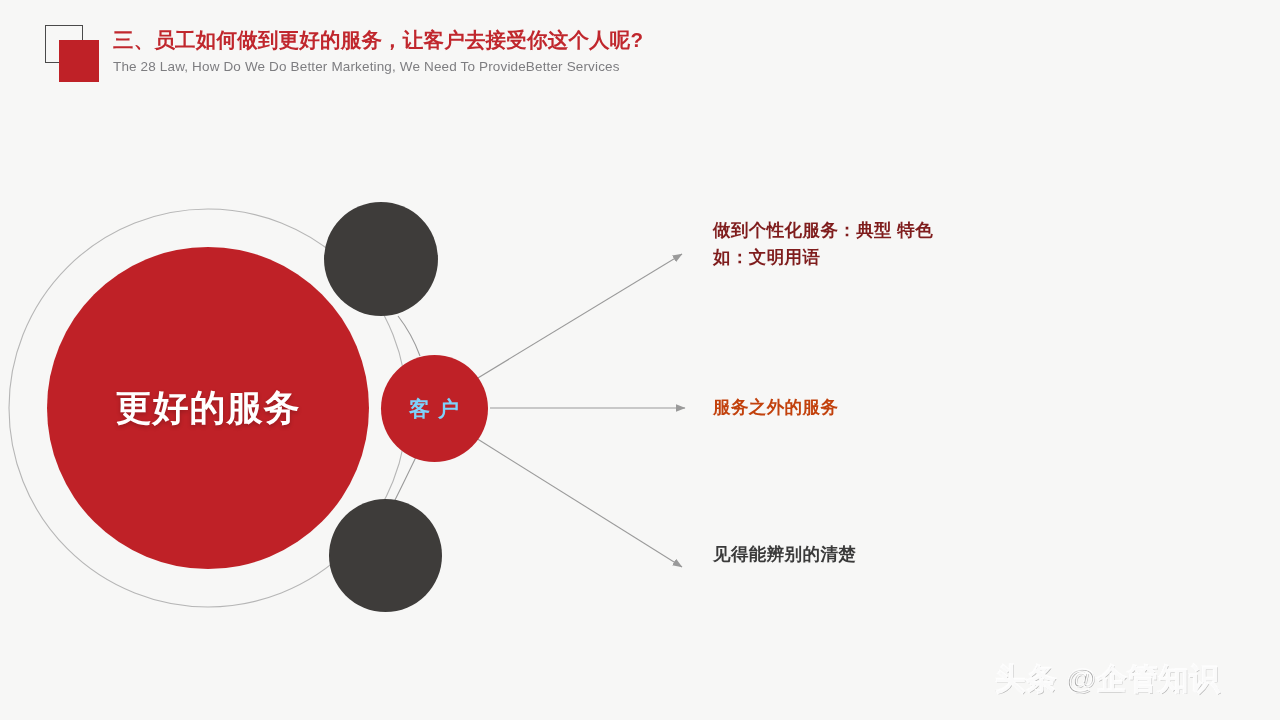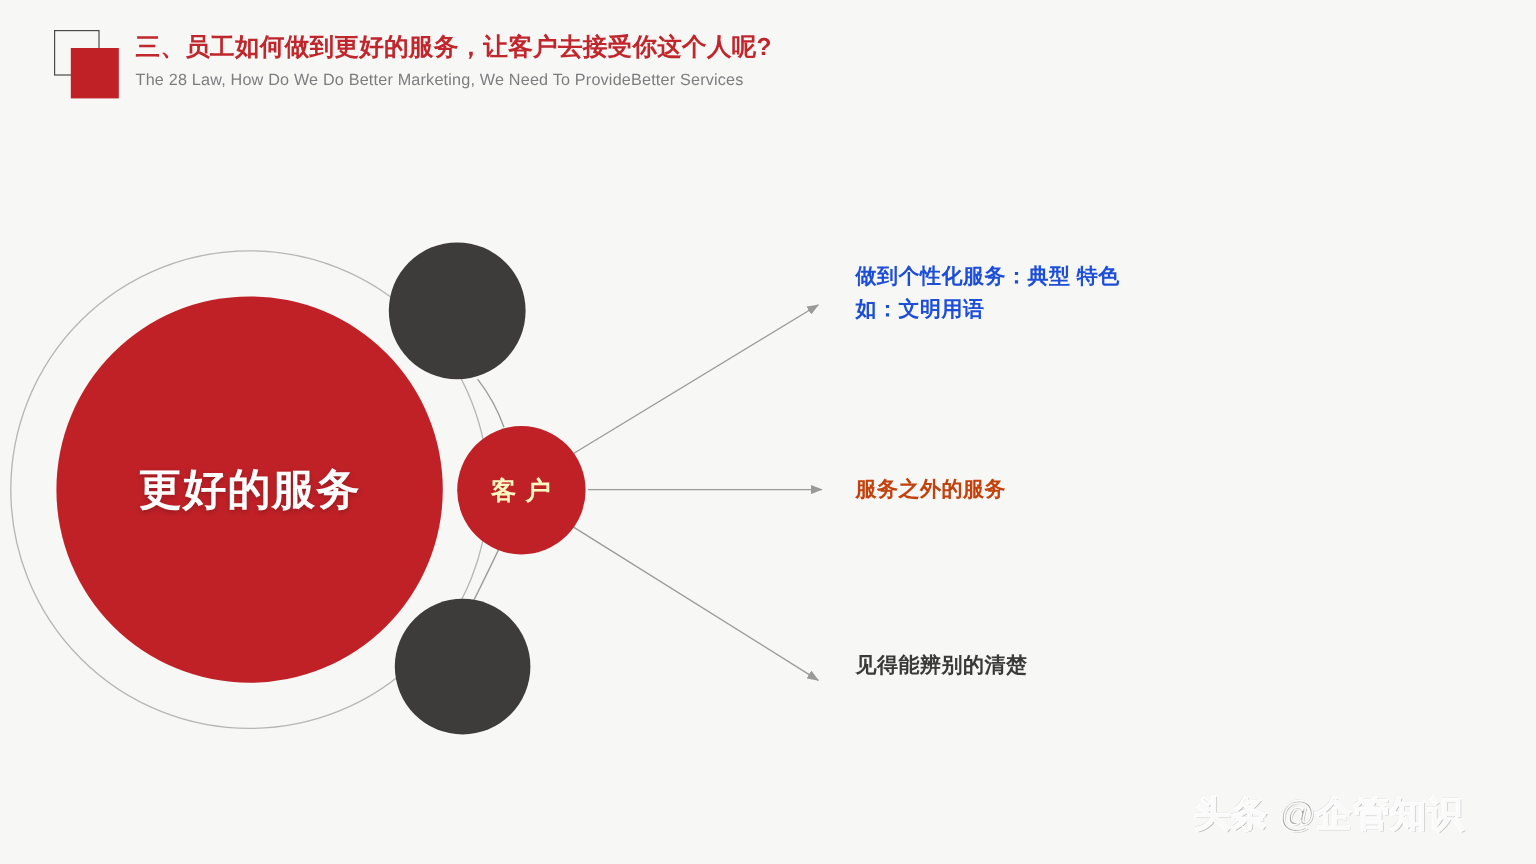--- a/index.html
+++ b/index.html
@@ -107,21 +107,21 @@
     text-shadow: 0 2px 4px rgba(0,0,0,0.22);
     white-space: nowrap;
   }
   .node-sub {
     left: 381px;
     top: 355px;
     width: 107px;
     height: 107px;
   }
   .node-sub .node-label {
-    color: #fef9c3;
+    color: #7dd3fc;
     font-size: 21px;
     font-weight: bold;
     letter-spacing: 1px;
     white-space: nowrap;
   }
   .node-dark-top {
     left: 324px;
     top: 202px;
     width: 114px;
     height: 114px;
@@ -216,21 +216,21 @@
     </div>
 
     <div class="node node-main" style="background: rgb(191, 33, 39);">
       <span class="node-label">更好的服务</span>
     </div>
 
     <div class="node node-sub" style="background: rgb(191, 33, 39);">
       <span class="node-label">客 户</span>
     </div>
 
-    <div class="callout callout-1" style="color: #1d4ed8;">
+    <div class="callout callout-1" style="color: #7f1d1d;">
       <span class="line">做到个性化服务：典型 特色</span>
       <span class="line">如：文明用语</span>
     </div>
 
     <div class="callout callout-2" style="color: #c2410c;">
       <span class="line">服务之外的服务</span>
     </div>
 
     <div class="callout callout-3" style="color: rgb(58, 58, 58);">
       <span class="line">见得能辨别的清楚</span>

